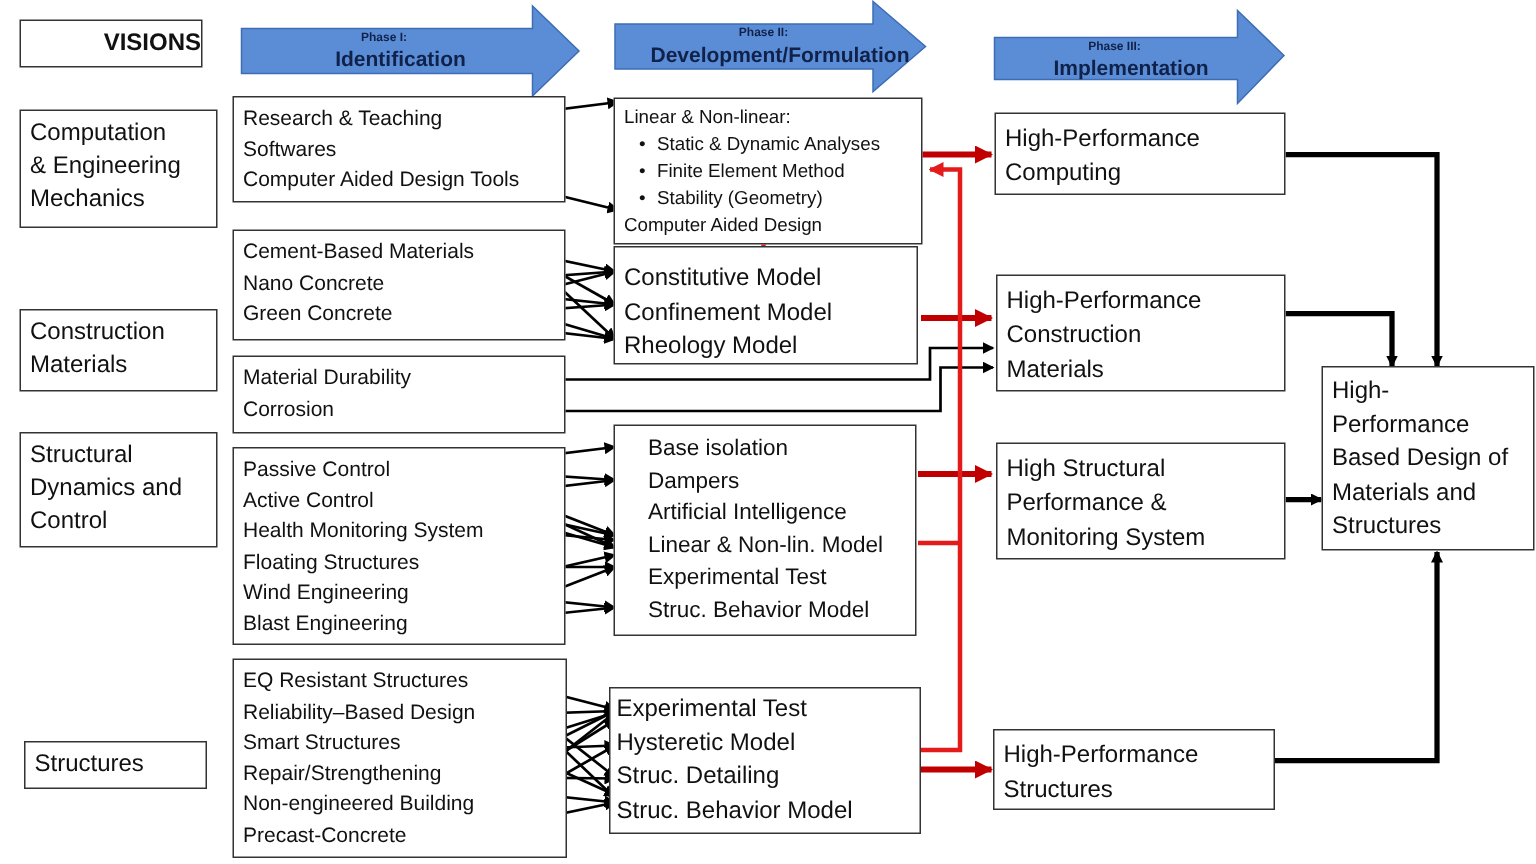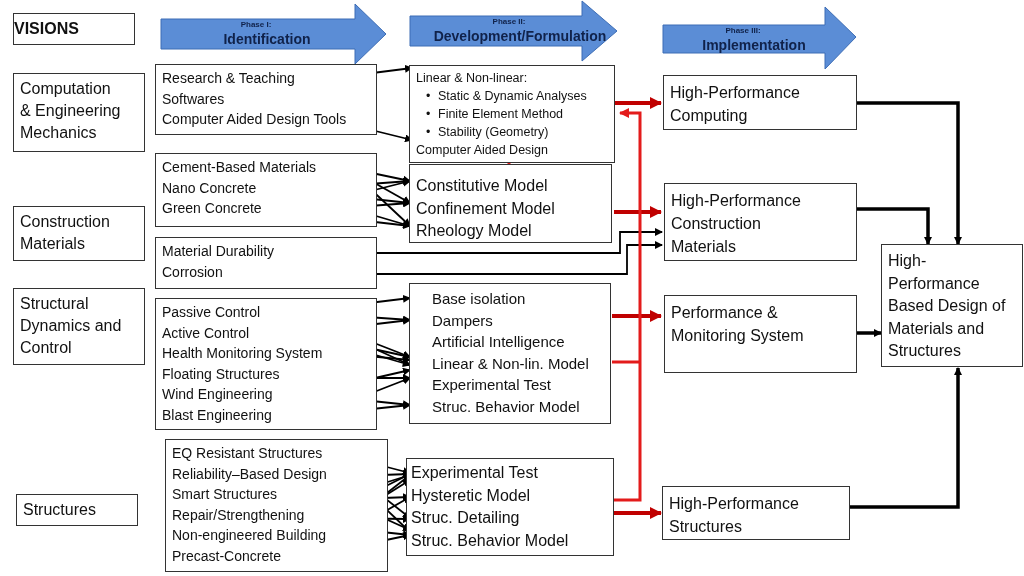--- a/index.html
+++ b/index.html
@@ -125,21 +125,21 @@
 </div>
 <div class="phase-label" style="left:410px; top:17px; width:198px;">
   <div class="phase-small">Phase II:</div>
   <div class="phase-big">Development/Formulation</div>
 </div>
 <div class="phase-label" style="left:663px; top:26px; width:160px;">
   <div class="phase-small">Phase III:</div>
   <div class="phase-big">Implementation</div>
 </div>
 
-<div class="box" style="left:13px; top:13px; width:122px; height:32px; font-weight:bold; font-size:16px; text-align:left; line-height:29px;">
+<div class="box" style="left:13px; top:13px; width:122px; height:32px; font-weight:bold; font-size:16px; text-align:right; line-height:29px;">
   <span>VISIONS</span>
 </div>
 
 <div class="box vision" style="left:13px; top:73px; width:132px; height:79px;">
   <span class="line">Computation</span>
   <span class="line">&amp; Engineering</span>
   <span class="line">Mechanics</span>
 </div>
 <div class="box vision" style="left:13px; top:206px; width:132px; height:55px;">
   <span class="line">Construction</span>
@@ -169,21 +169,21 @@
   <span class="line">Corrosion</span>
 </div>
 <div class="box list" style="left:155px; top:298px; width:222px; height:132px;">
   <span class="line">Passive Control</span>
   <span class="line">Active Control</span>
   <span class="line">Health Monitoring System</span>
   <span class="line">Floating Structures</span>
   <span class="line">Wind Engineering</span>
   <span class="line">Blast Engineering</span>
 </div>
-<div class="box list" style="left:155px; top:439px; width:223px; height:133px;margin-left:10px;">
+<div class="box list" style="left:155px; top:439px; width:223px; height:133px;">
   <span class="line">EQ Resistant Structures</span>
   <span class="line">Reliability–Based Design</span>
   <span class="line">Smart Structures</span>
   <span class="line">Repair/Strengthening</span>
   <span class="line">Non-engineered Building</span>
   <span class="line">Precast-Concrete</span>
 </div>
 
 <div class="box" style="left:409px; top:65px; width:206px; height:98px; padding:3px 6px;">
   <span class="line dev-head">Linear &amp; Non-linear:</span>
@@ -215,20 +215,21 @@
 <div class="box impl" style="left:663px; top:75px; width:194px; height:55px;">
   <span class="line">High-Performance</span>
   <span class="line">Computing</span>
 </div>
 <div class="box impl" style="left:664px; top:183px; width:193px; height:78px;">
   <span class="line">High-Performance</span>
   <span class="line">Construction</span>
   <span class="line">Materials</span>
 </div>
 <div class="box impl" style="left:664px; top:295px; width:193px; height:78px;">
+  <span class="line">High Structural</span>
   <span class="line">Performance &amp;</span>
   <span class="line">Monitoring System</span>
 </div>
 <div class="box impl" style="left:662px; top:486px; width:188px; height:54px;">
   <span class="line">High-Performance</span>
   <span class="line">Structures</span>
 </div>
 
 <div class="box impl" style="left:881px; top:244px; width:142px; height:123px; line-height:22.5px;">
   <span class="line">High-</span>

